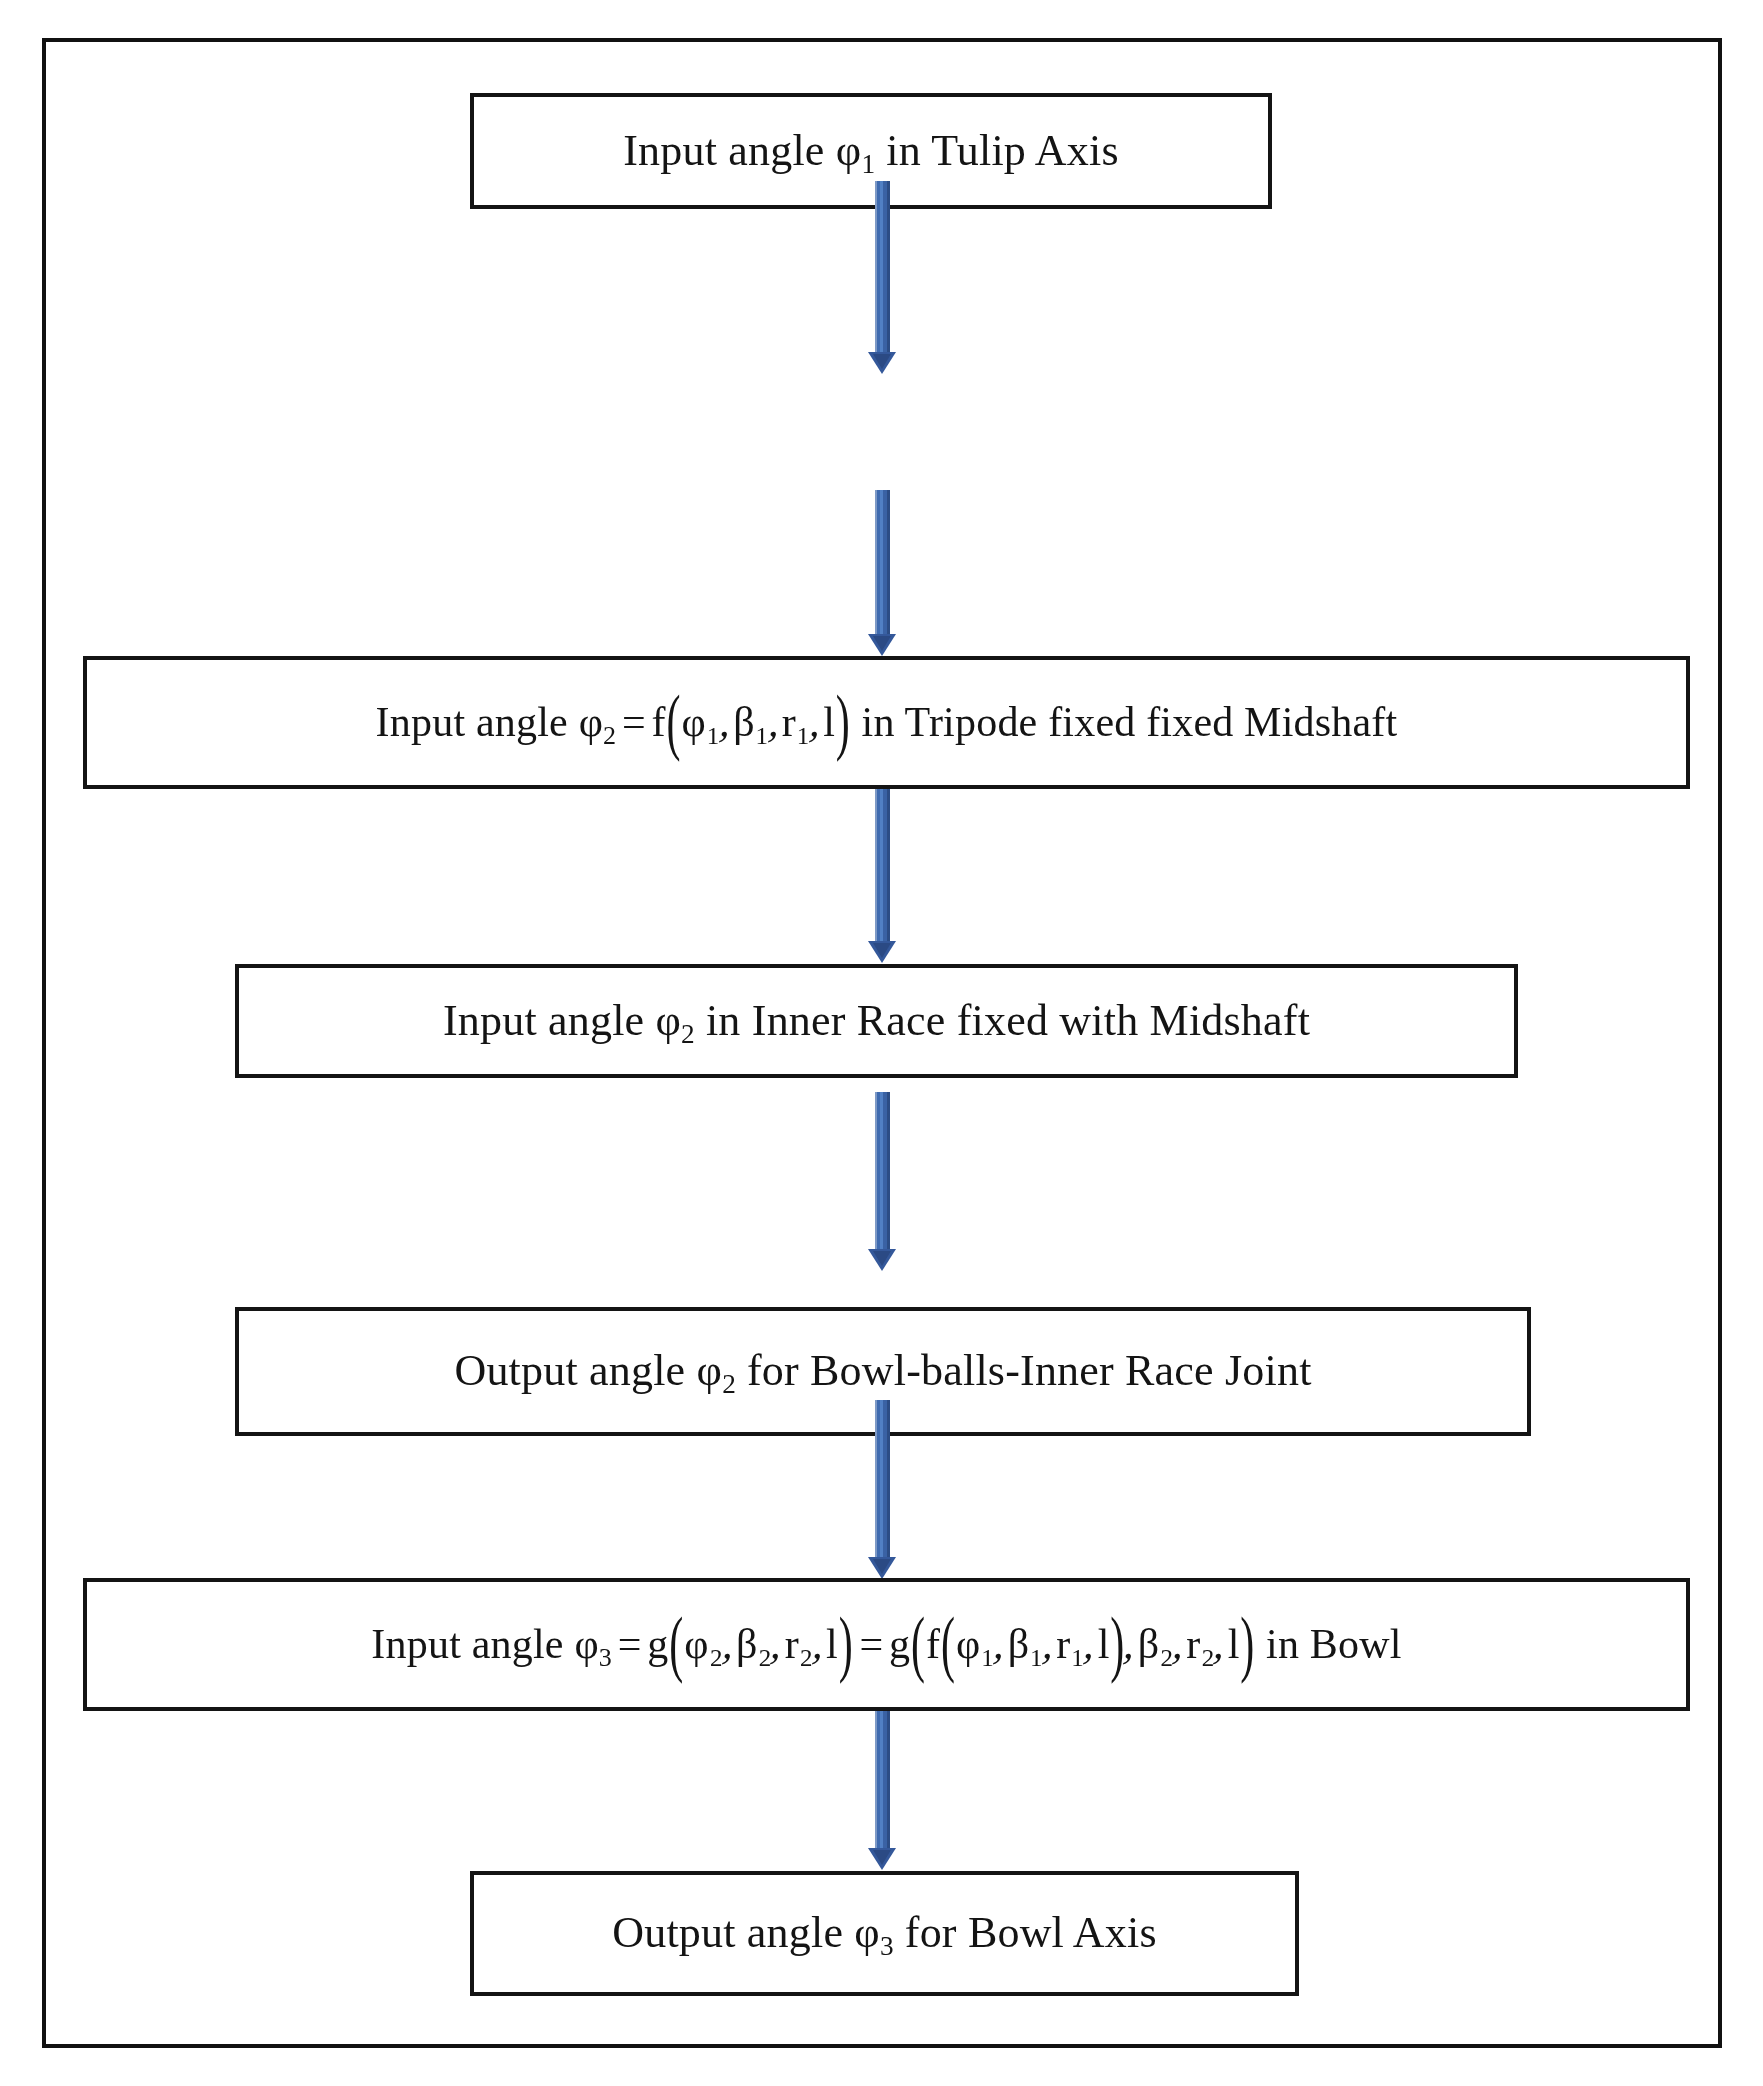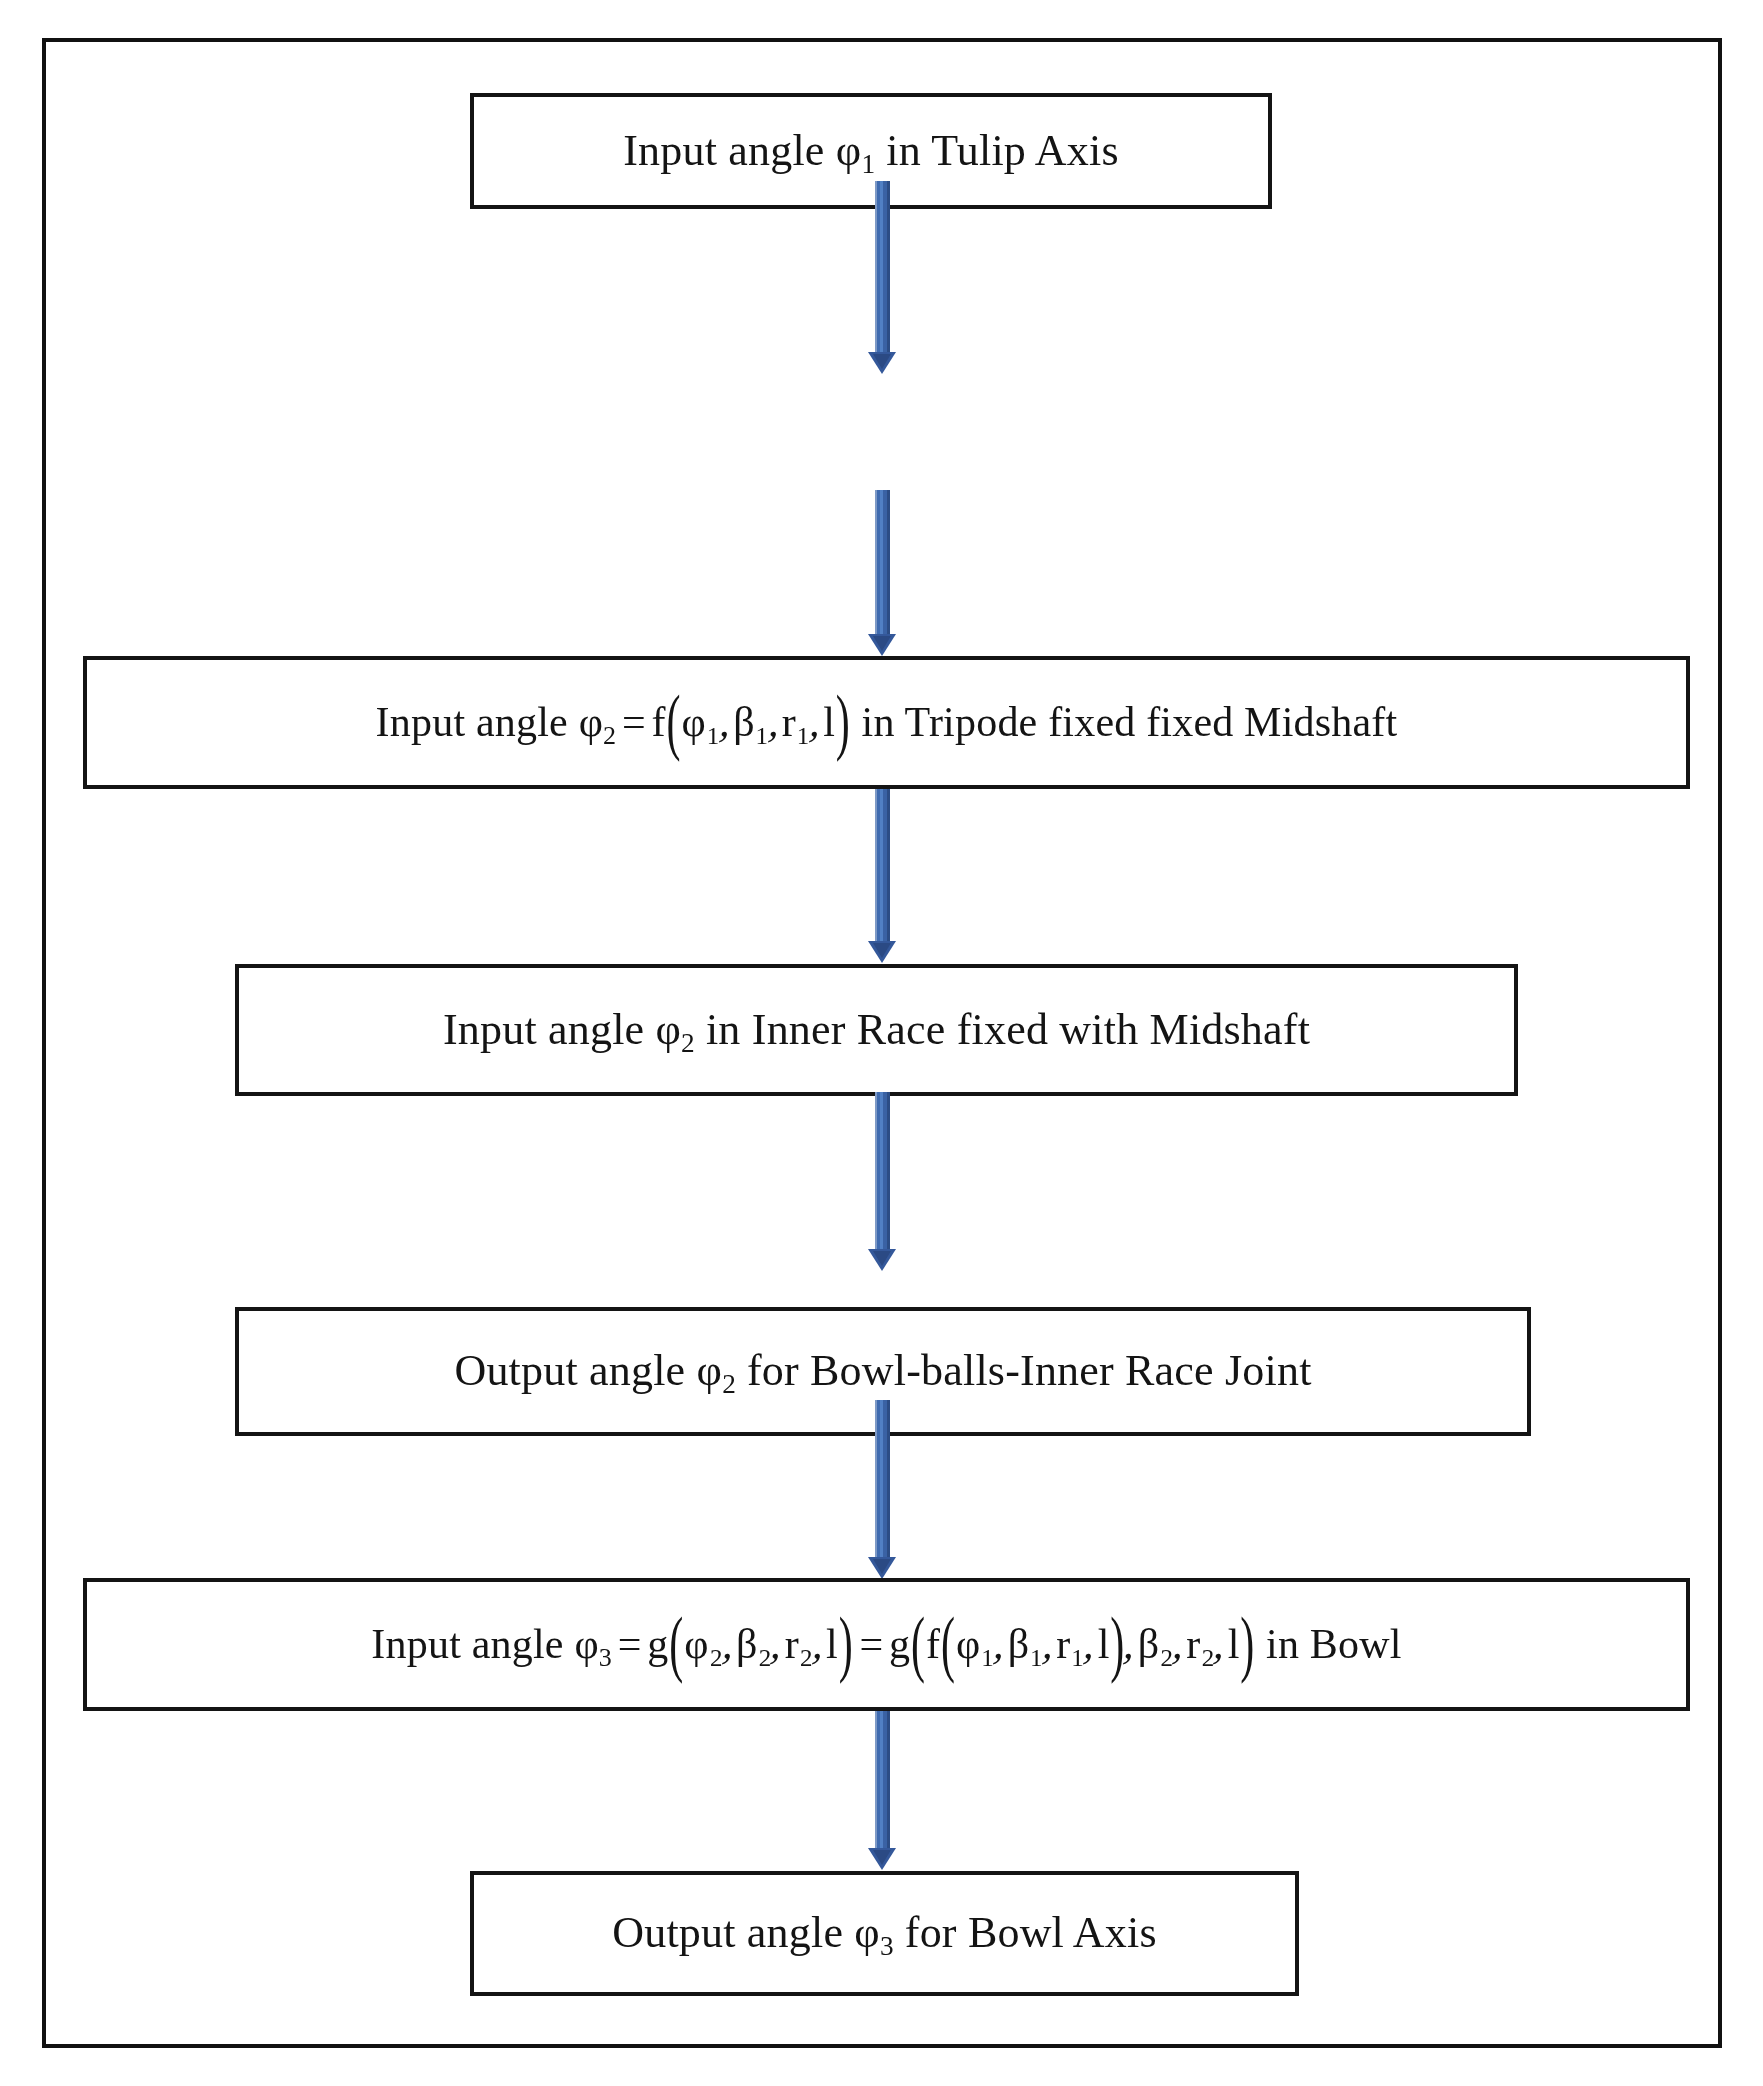--- a/index.html
+++ b/index.html
@@ -144,21 +144,21 @@
       <span>Input angle  </span><span>φ</span><sub>2</sub><span class="eq">=</span><span class="fn">f</span><span class="bigparen">(</span><span>φ₁</span><span class="comma-slant">,</span><span>β₁</span><span class="comma-slant">,</span><span>r₁</span><span class="comma-slant">,</span><span>l</span><span class="bigparen">)</span><span> in Tripode fixed fixed Midshaft</span>
     </span>
   </div>
 
   <div class="arrow" style="left:868px; top:789px; height:174px;">
     <div class="shaft"></div>
     <div class="head"></div>
     <div class="head-inner"></div>
   </div>
 
-  <div class="flow-box" style="left:235px; top:964px; width:1283px; height:132px;">
+  <div class="flow-box" style="left:235px; top:964px; width:1283px; height:114px;">
     <span class="txt">
       <span>Input angle  </span><span>φ</span><sub>2</sub><span> in Inner Race fixed with Midshaft</span>
     </span>
   </div>
 
   <div class="arrow" style="left:868px; top:1092px; height:179px;">
     <div class="shaft"></div>
     <div class="head"></div>
     <div class="head-inner"></div>
   </div>

